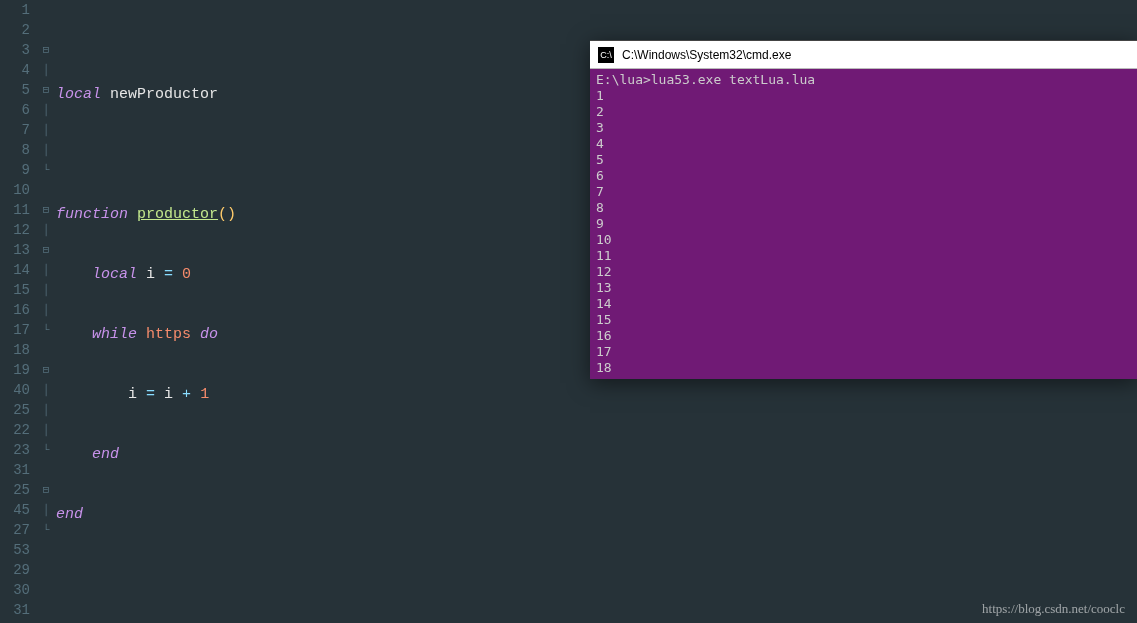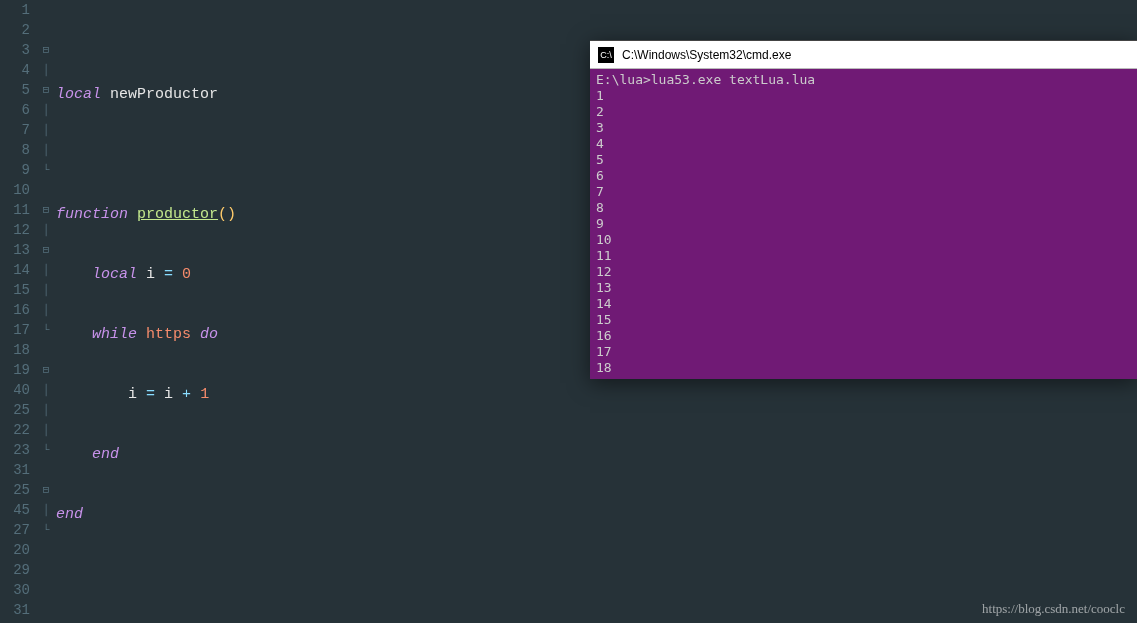--- a/index.html
+++ b/index.html
@@ -128,21 +128,21 @@
       <div>18</div>
       <div>19</div>
       <div>40</div>
       <div>25</div>
       <div>22</div>
       <div>23</div>
       <div>31</div>
       <div>25</div>
       <div>45</div>
       <div>27</div>
-      <div>20</div>
+      <div>53</div>
       <div>29</div>
       <div>30</div>
       <div>31</div>
     </div>
   <div class="fold-col" id="foldcol">
       <div></div>
       <div></div>
       <div>⊟</div>
       <div>│</div>
       <div>⊟</div>

